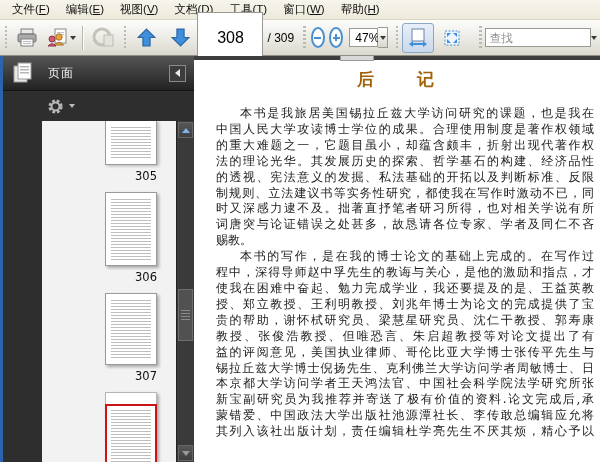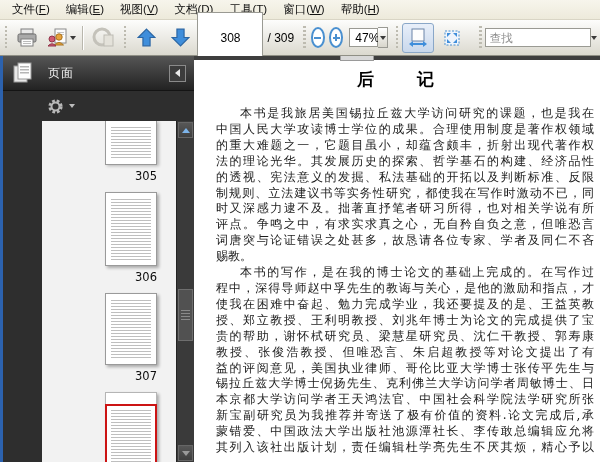--- a/index.html
+++ b/index.html
@@ -15,21 +15,21 @@
   
   .toolbar{height:35px;background:linear-gradient(#fdfdfc,#dbd9cf);border-bottom:1px solid #8f8f85;
            display:flex;align-items:center;padding:0 2px;}
   .grip{width:4px;height:24px;margin:0 3px;background:repeating-linear-gradient(to bottom,#bdbbb0 0 2px,transparent 2px 4px);}
   .sep{width:1px;height:24px;background:#b9b7ad;box-shadow:1px 0 0 #fff;margin:0 4px;}
   .tbtn{height:28px;min-width:30px;display:flex;align-items:center;justify-content:center;
         border:1px solid transparent;border-radius:3px;margin:0 1px;background:transparent;}
   .tbtn.active{border-color:#8aa7c8;background:linear-gradient(#e8effa,#c9d8ec);}
   .caretbtn{width:12px;height:26px;display:flex;align-items:center;justify-content:center;}
   .tri-down{width:0;height:0;border-left:3.5px solid transparent;border-right:3.5px solid transparent;border-top:4px solid #3a3a3a;}
-  .pageinput{width:32px;height:17px;border:1px solid #9a9a93;font-size:12px;text-align:center;
+  .pageinput{width:32px;height:17px;border:1px solid #9a9a93;font-size:16px;text-align:center;
              font-family:"Liberation Sans",sans-serif;padding:16px;background:#fff;}
   .pagetotal{font-size:12px;margin:0 6px 0 4px;color:#000;white-space:nowrap;}
   .zoombox{width:22px;height:17px;border:1px solid #9a9a93;background:#fff;font-size:12px;
            display:flex;align-items:center;padding-left:5px;}
   .zoomcaret{width:14px;height:19px;border:1px solid #9a9a93;border-left:none;background:linear-gradient(#fff,#d8d6cc);
              display:flex;align-items:center;justify-content:center;}
   .circlebtn{width:17px;height:17px;border-radius:50%;border:2px solid #4a90d0;background:#fff;
              display:flex;align-items:center;justify-content:center;margin:0 2px;}
   .circlebtn .bar{width:7px;height:2px;background:#4a90d0;position:relative;}
   .circlebtn .bar.plus::after{content:"";position:absolute;left:2.5px;top:-2.5px;width:2px;height:7px;background:#4a90d0;}
@@ -77,21 +77,21 @@
   .sb-thumb{position:absolute;left:1px;right:1px;top:168px;height:52px;background:#515151;border:1px solid #6e6e6e;
             box-sizing:border-box;display:flex;align-items:center;justify-content:center;}
   .sb-thumb::after{content:"";width:9px;height:11px;
             background:repeating-linear-gradient(to bottom,#8a8a8a 0 1px,transparent 1px 3px);}
 
   
   .doc-area{flex:1;background:#fff;position:relative;overflow:hidden;}
   .doc-topstrip{height:4px;background:#3e3e3e;position:relative;}
   .page-gap-tab{position:absolute;left:146px;top:0;width:34px;height:5px;background:#d8d8d8;
                 border:1px solid #9a9a9a;border-top:none;box-sizing:border-box;}
-  .page-title{text-align:center;font-weight:bold;font-size:17px;margin-top:8px;color:#000000;
+  .page-title{text-align:center;font-weight:bold;font-size:17px;margin-top:8px;color:#a16207;
               font-family:"DejaVu Serif","Liberation Serif",serif;letter-spacing:3px;}
   .page-body{padding:15px 6px 0 22px;}
   .tline{font-size:12px;line-height:15.9px;color:#1c1c1c;font-family:"DejaVu Serif","Liberation Serif",serif;
          text-align:justify;text-align-last:justify;white-space:nowrap;}
   .tline.indent{text-indent:24px;}
   .tline.short{text-align-last:left;white-space:normal;}
 
   svg{display:block;}
 </style>
 </head>
@@ -295,21 +295,20 @@
       </div>
       <div class="page-title">后　　记</div>
       <div class="page-body">
           <div class="tline indent">本书是我旅居美国锡拉丘兹大学访问研究的课题，也是我在</div>
           <div class="tline">中国人民大学攻读博士学位的成果。合理使用制度是著作权领域</div>
           <div class="tline">的重大难题之一，它题目虽小，却蕴含颇丰，折射出现代著作权</div>
           <div class="tline">法的理论光华。其发展历史的探索、哲学基石的构建、经济品性</div>
           <div class="tline">的透视、宪法意义的发掘、私法基础的开拓以及判断标准、反限</div>
           <div class="tline">制规则、立法建议书等实务性研究，都使我在写作时激动不已，同</div>
           <div class="tline">时又深感力逮不及。拙著直抒笔者研习所得，也对相关学说有所</div>
-          <div class="tline">评点。争鸣之中，有求实求真之心，无自矜自负之意，但唯恐言</div>
           <div class="tline">词唐突与论证错误之处甚多，故恳请各位专家、学者及同仁不吝</div>
           <div class="tline short">赐教。</div>
           <div class="tline indent">本书的写作，是在我的博士论文的基础上完成的。在写作过</div>
           <div class="tline">程中，深得导师赵中孚先生的教诲与关心，是他的激励和指点，才</div>
           <div class="tline">使我在困难中奋起、勉力完成学业，我还要提及的是、王益英教</div>
           <div class="tline">授、郑立教授、王利明教授、刘兆年博士为论文的完成提供了宝</div>
           <div class="tline">贵的帮助，谢怀栻研究员、梁慧星研究员、沈仁干教授、郭寿康</div>
           <div class="tline">教授、张俊浩教授、但唯恐言、朱启超教授等对论文提出了有</div>
           <div class="tline">益的评阅意见，美国执业律师、哥伦比亚大学博士张传平先生与</div>
           <div class="tline">锡拉丘兹大学博士倪扬先生、克利佛兰大学访问学者周敏博士、日</div>

